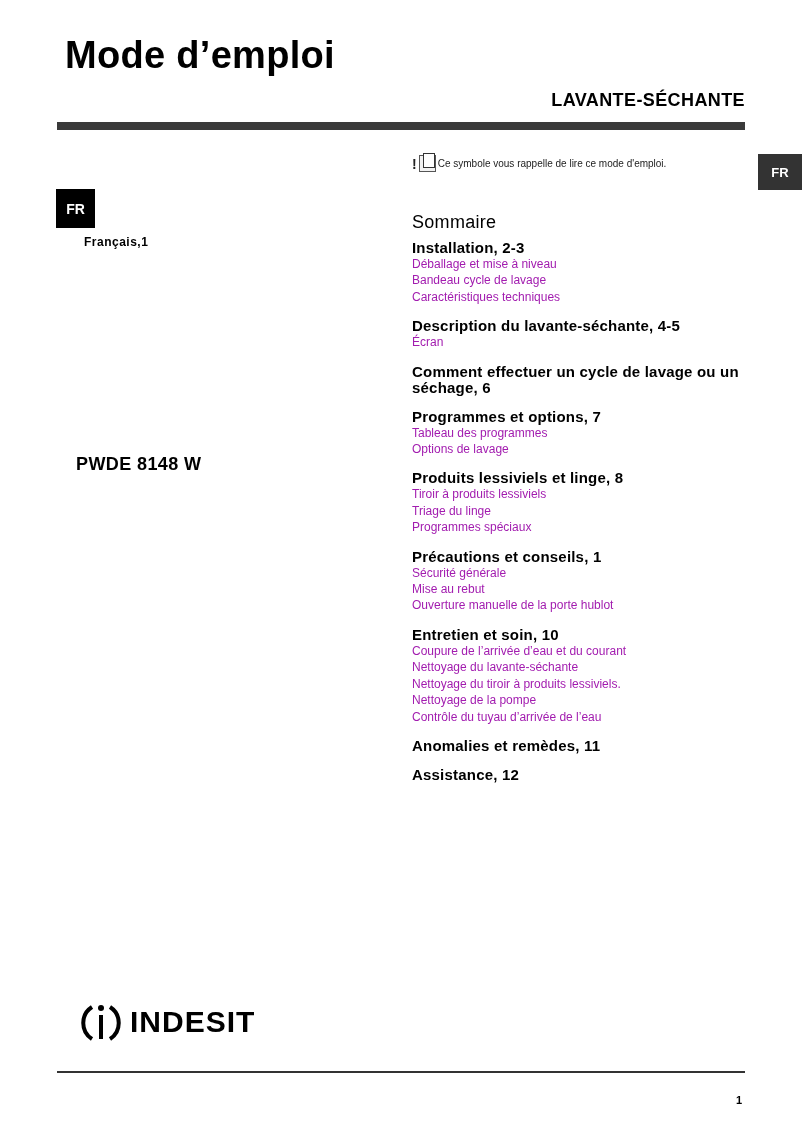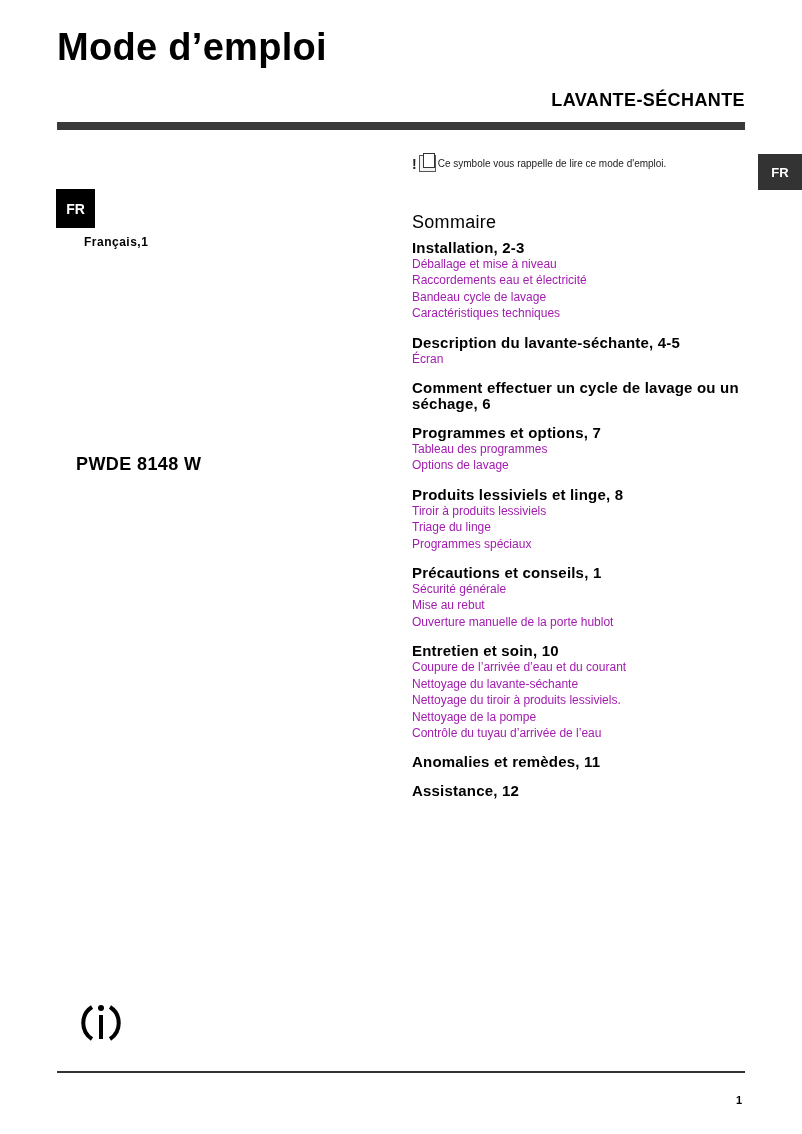--- a/index.html
+++ b/index.html
@@ -1,19 +1,19 @@
 <!DOCTYPE html>
 <html><head>
 <meta charset="utf-8">
 <style>
   html, body { margin: 0; padding: 0; background: #ffffff; }
   body { width: 802px; height: 1134px; position: relative; overflow: hidden;
          font-family: "Liberation Sans", sans-serif; color: #000; }
   .abs { position: absolute; }
-  #title { left: 57px; top: 26px; font-size: 38px; font-weight: bold; letter-spacing: 0.3px; margin: 0; }
+  #title { left: 57px; top: 26px; font-size: 38px; font-weight: bold; letter-spacing: 0.3px; margin: 8px; }
   #subtitle { right: 57px; top: 90px; font-size: 18px; font-weight: bold; letter-spacing: 0.4px; }
   #top-rule { left: 57px; top: 122px; width: 688px; height: 8px; background: #3a3a3a; }
   #side-tab { left: 758px; top: 154px; width: 44px; height: 36px; background: #333333; color: #fff;
               font-weight: bold; font-size: 13px; display: flex; align-items: center; justify-content: center; }
   #fr-box { left: 56px; top: 189px; width: 39px; height: 39px; background: #000; color: #fff;
             font-weight: bold; font-size: 14px; display: flex; align-items: center; justify-content: center; }
   #lang-link { left: 56px; top: 235px; font-size: 12px; font-weight: bold; letter-spacing: 0.5px; padding-left: 28px; }
   #model { left: 76px; top: 454px; font-size: 18px; font-weight: bold; letter-spacing: 0.4px; }
   #notice { left: 412px; top: 155px; font-size: 10px; color: #222; display: flex; align-items: center; }
   #notice .excl { font-weight: bold; font-size: 14px; margin-right: 2px; }
@@ -47,21 +47,20 @@
   <span class="book"></span>
   <span>Ce symbole vous rappelle de lire ce mode d'emploi.</span>
 </div>
 
 <div id="toc" class="abs">
   <div id="toc-title">Sommaire</div>
   <div id="toc-sections">
       <div class="toc-section">
         <div class="toc-head">Installation, 2-3</div>
         <div class="toc-sub">Déballage et mise à niveau</div>
-        <div class="toc-sub">Raccordements eau et électricité</div>
         <div class="toc-sub">Bandeau cycle de lavage</div>
         <div class="toc-sub">Caractéristiques techniques</div>
       </div>
       <div class="toc-section">
         <div class="toc-head">Description du lavante-séchante, 4-5</div>
         <div class="toc-sub">Écran</div>
       </div>
       <div class="toc-section">
         <div class="toc-head">Comment effectuer un cycle de lavage ou un séchage, 6</div>
       </div>
@@ -99,16 +98,17 @@
     </div>
 </div>
 
 <div id="logo" class="abs">
   <svg width="46" height="46" viewBox="0 0 46 46">
     <path d="M14 8 A19 19 0 0 0 14 40" fill="none" stroke="#000" stroke-width="4"></path>
     <path d="M32 8 A19 19 0 0 1 32 40" fill="none" stroke="#000" stroke-width="4"></path>
     <circle cx="23" cy="9" r="3" fill="#000"></circle>
     <rect x="21" y="16" width="4" height="24" fill="#000"></rect>
   </svg>
+  <span class="brand">INDESIT</span>
 </div>
 
 <div id="bottom-rule" class="abs"></div>
 <div id="page-num" class="abs">1</div>
 
 </body></html>

